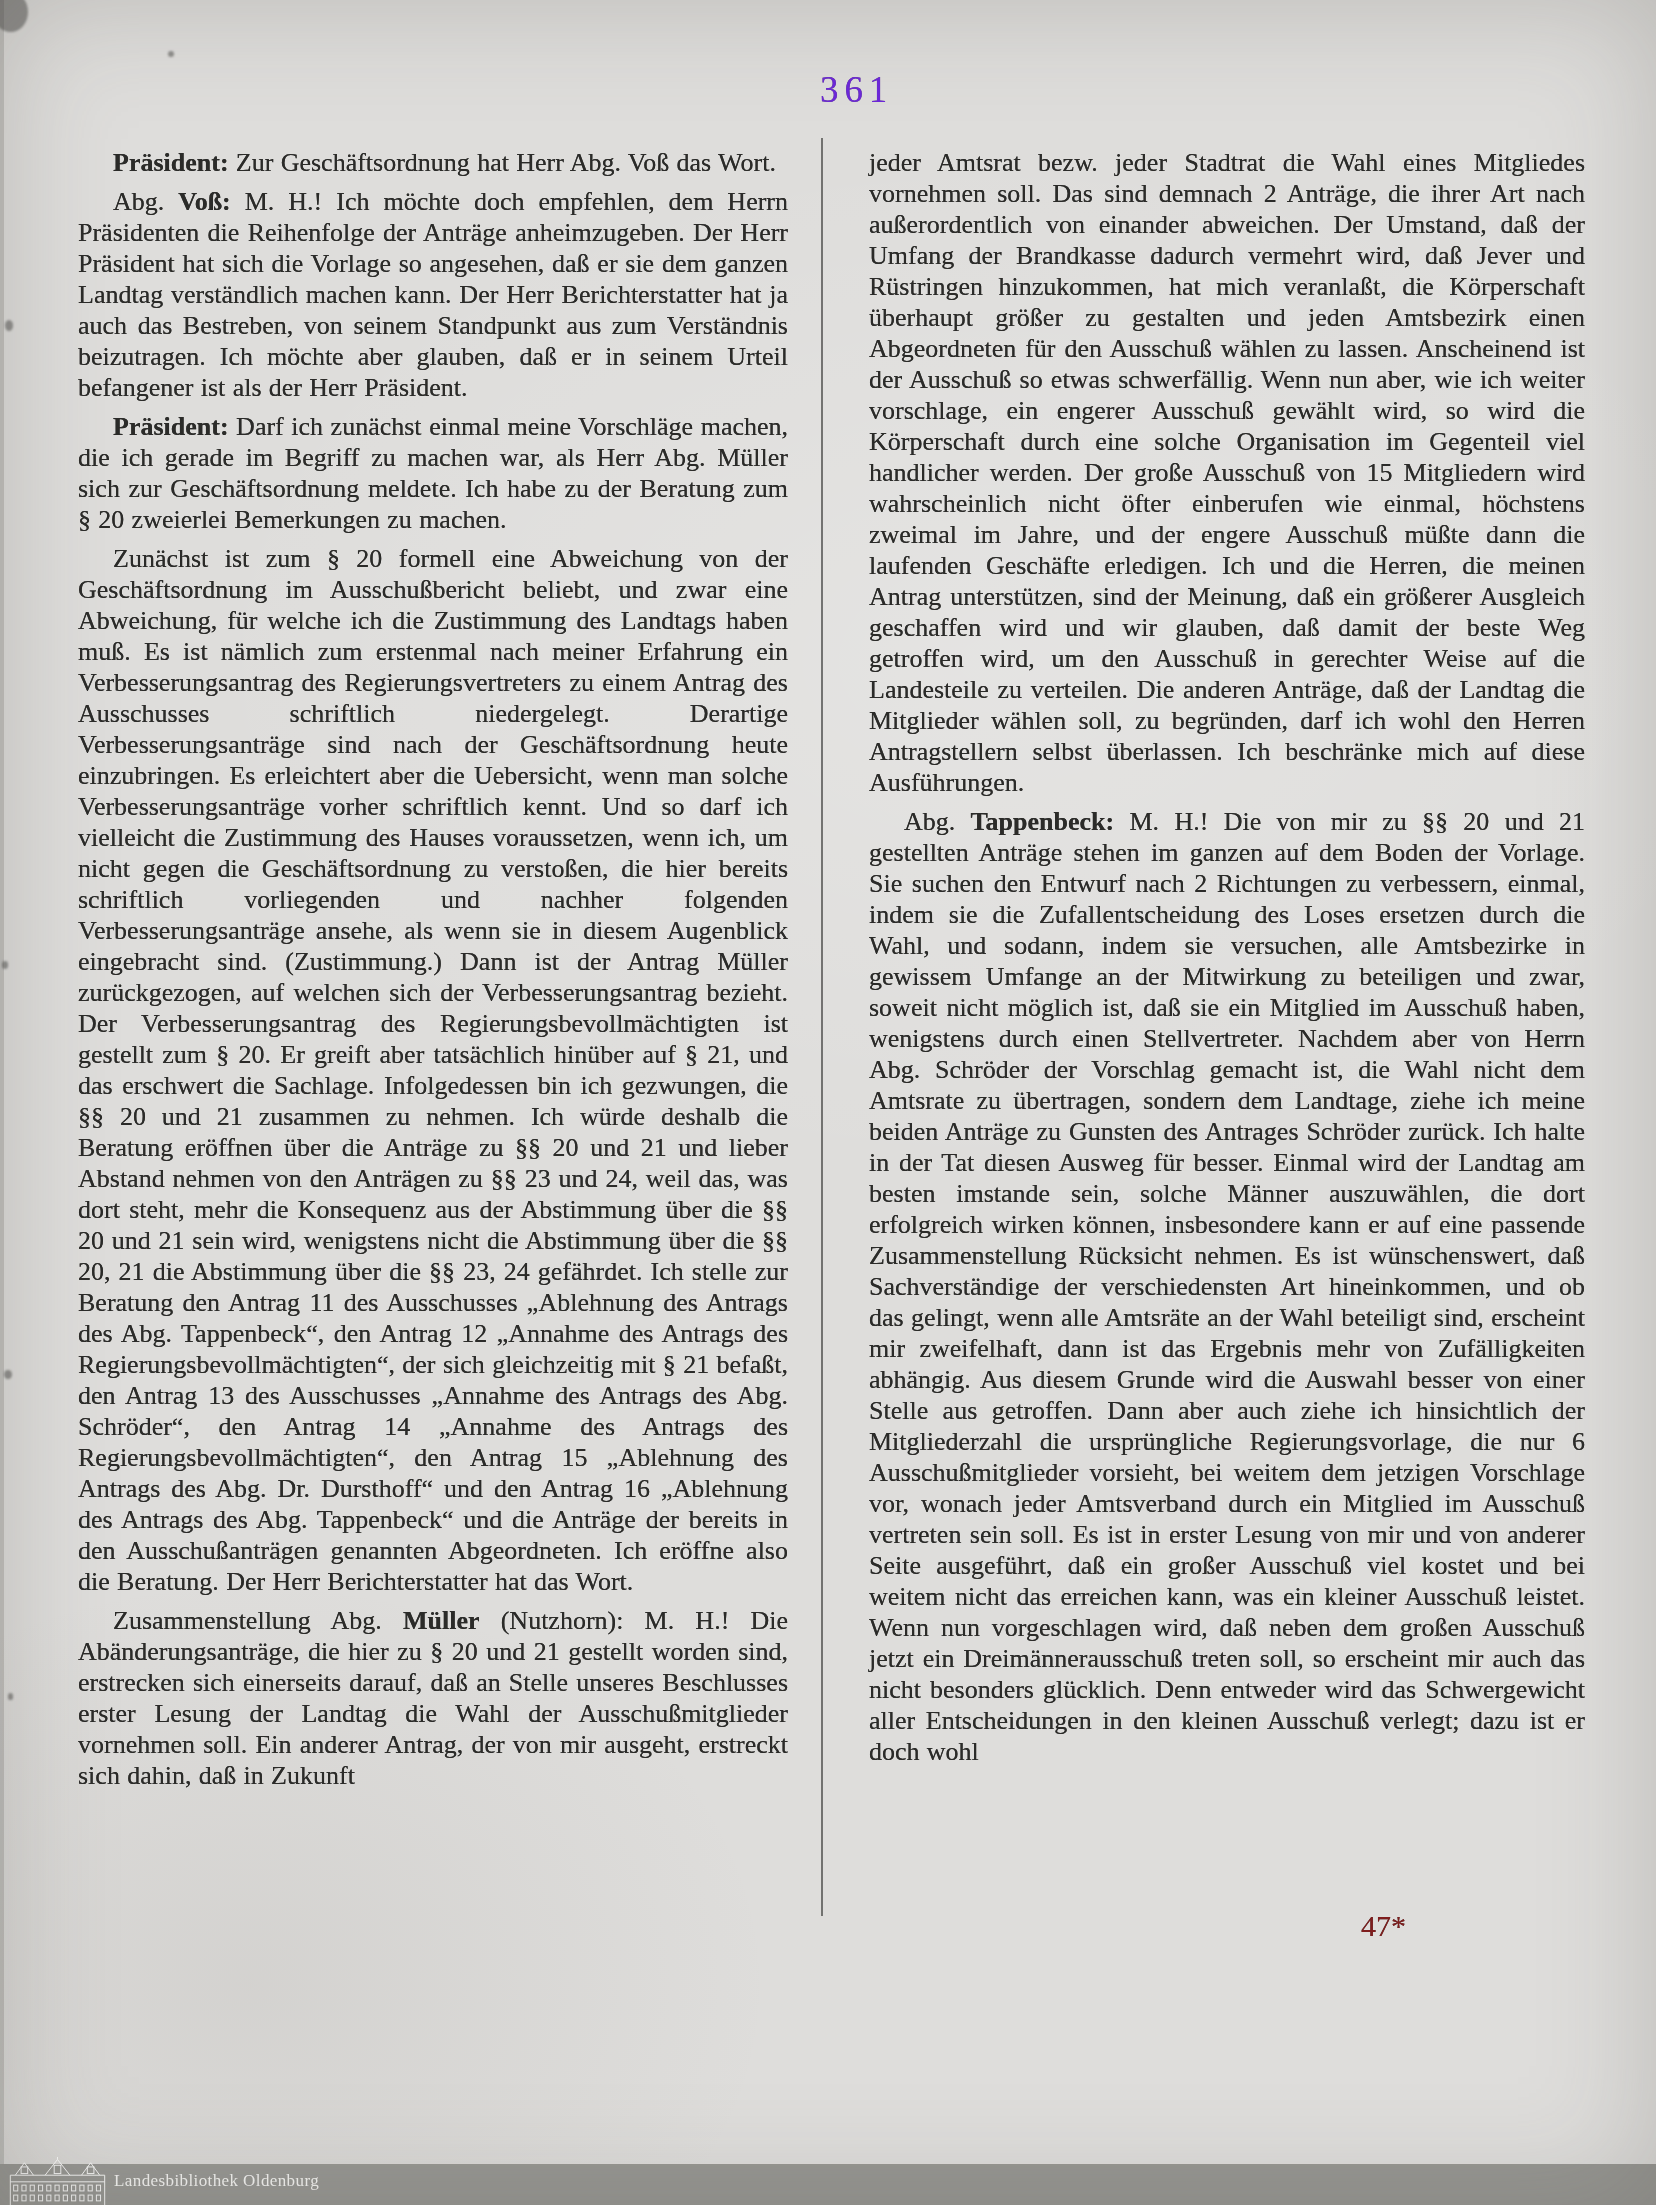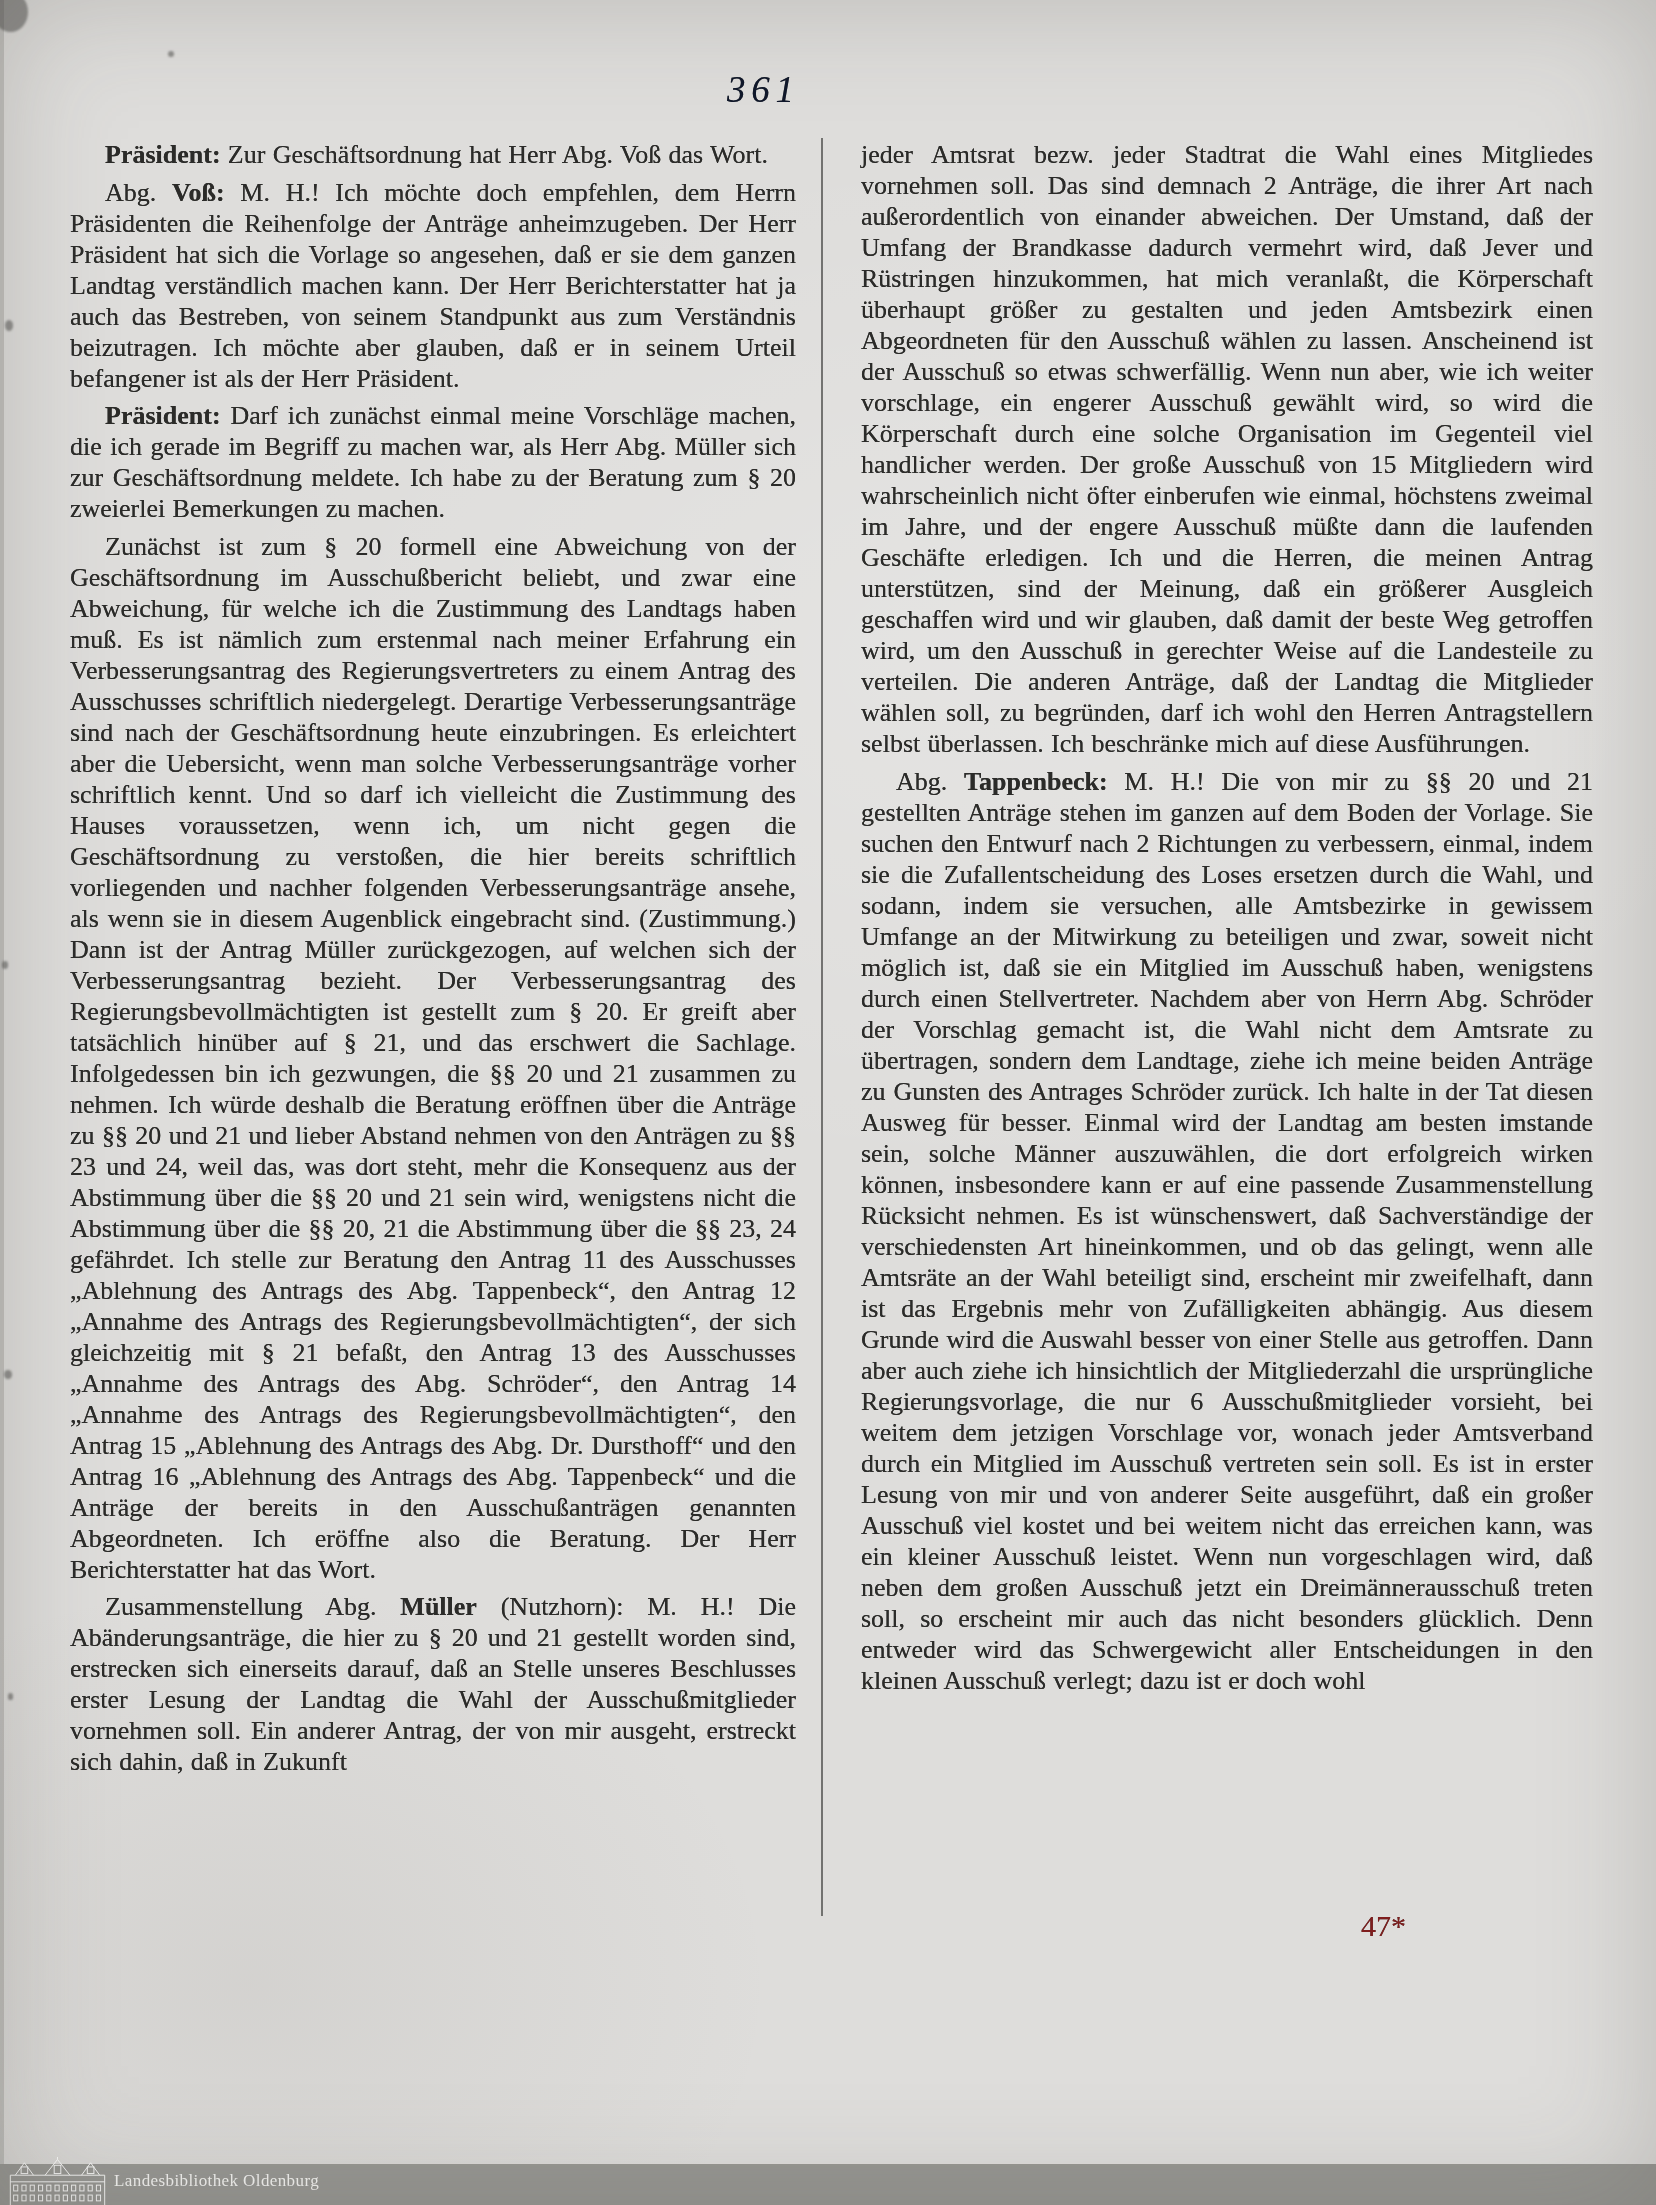--- a/index.html
+++ b/index.html
@@ -18,34 +18,33 @@
   .vignette{
     position:absolute;inset:0;pointer-events:none;
     box-shadow:inset 0 0 116px rgba(95,90,82,.28);
   }
   .left-edge{
     position:absolute;left:0;top:0;width:4.1px;height:2164px;
     background:rgba(60,60,58,.18);
   }
   .speck{position:absolute;background:rgba(45,45,43,.45);border-radius:50%;filter:blur(0.8px);}
   #page-number{
-    position:absolute;top:68px;left:727px;width:166px;text-align:left;
-    font-size:37px;letter-spacing:5.8px;color:#0f172a;
+    position:absolute;top:68px;left:727px;width:166px;text-align:right;
+    font-size:37px;letter-spacing:5.8px;color:#6d28d9;
     text-shadow:0 0 0.5px rgba(70,70,70,.8);
-    font-style:italic;
   }
   .col{
     position:absolute;top:139px;color:#2b2b29;
     font-size:26px;line-height:31px;text-align:justify;
     text-shadow:0 0 0.5px rgba(40,40,38,.85);
     word-spacing:0.8px;
   }
   #col-left{left:70px;width:726px;}
   #col-right{left:861px;width:732px;}
-  .col p{margin:0;text-indent:35px;}
+  .col p{margin:8px;text-indent:35px;}
   .col p + p{margin-top:6.6px;}
   .col .no-indent{text-indent:0;}
   .bold{font-weight:bold;}
   #divider{
     position:absolute;left:821px;top:138px;width:1.7px;height:1778px;
     background:rgba(72,72,70,.72);
   }
   #sig-mark{
     position:absolute;top:1909px;left:1334px;width:99px;text-align:center;
     font-size:30px;color:#7f1d1d;text-shadow:0 0 0.5px rgba(40,40,38,.85);

